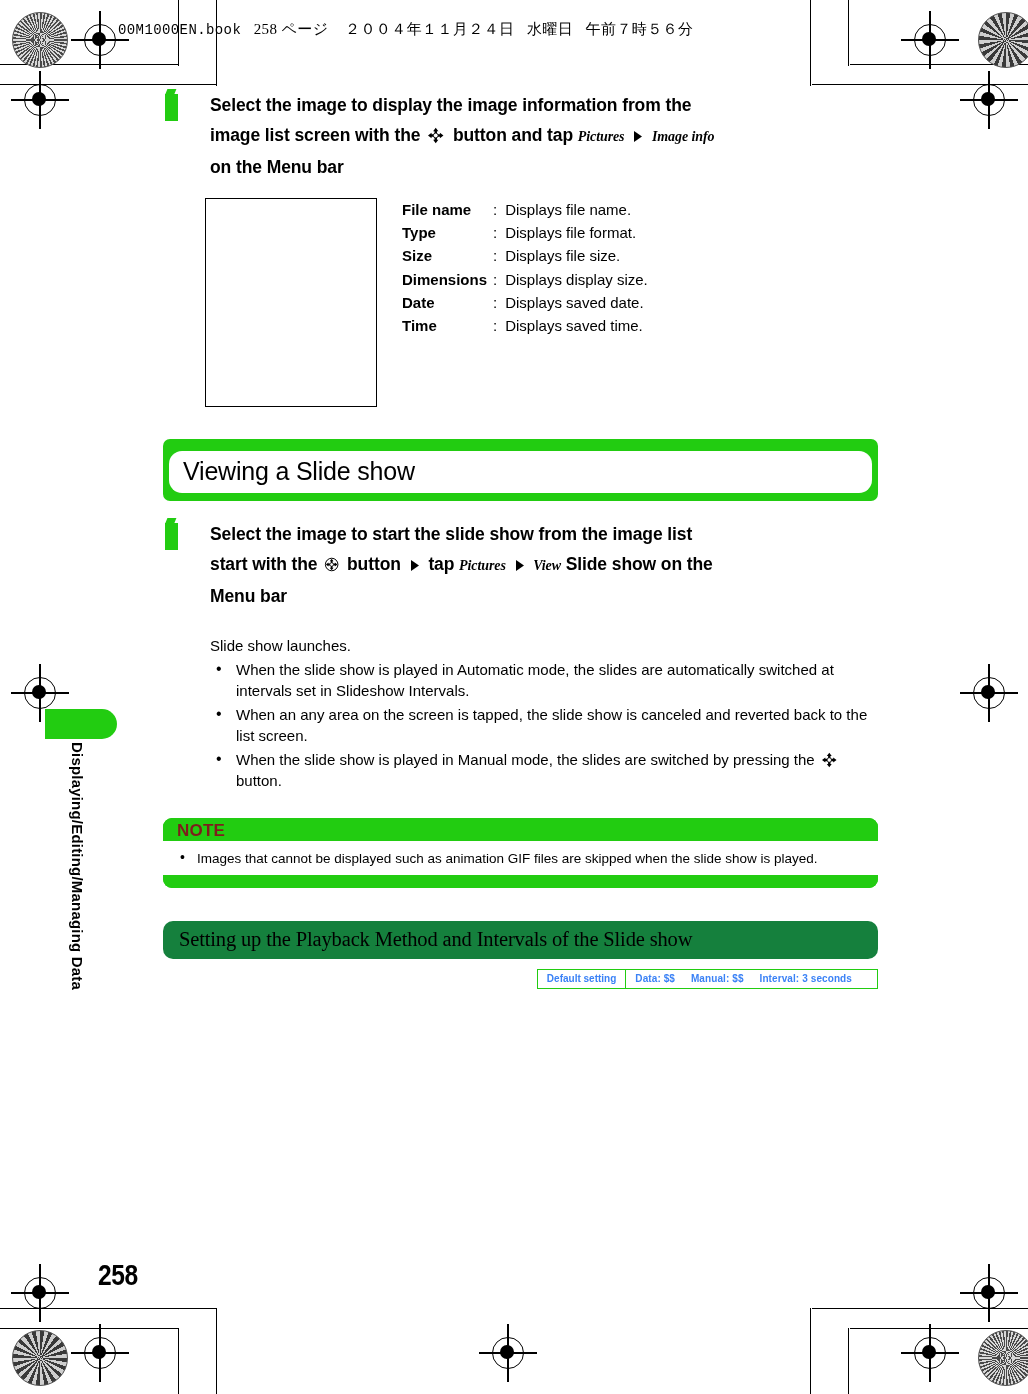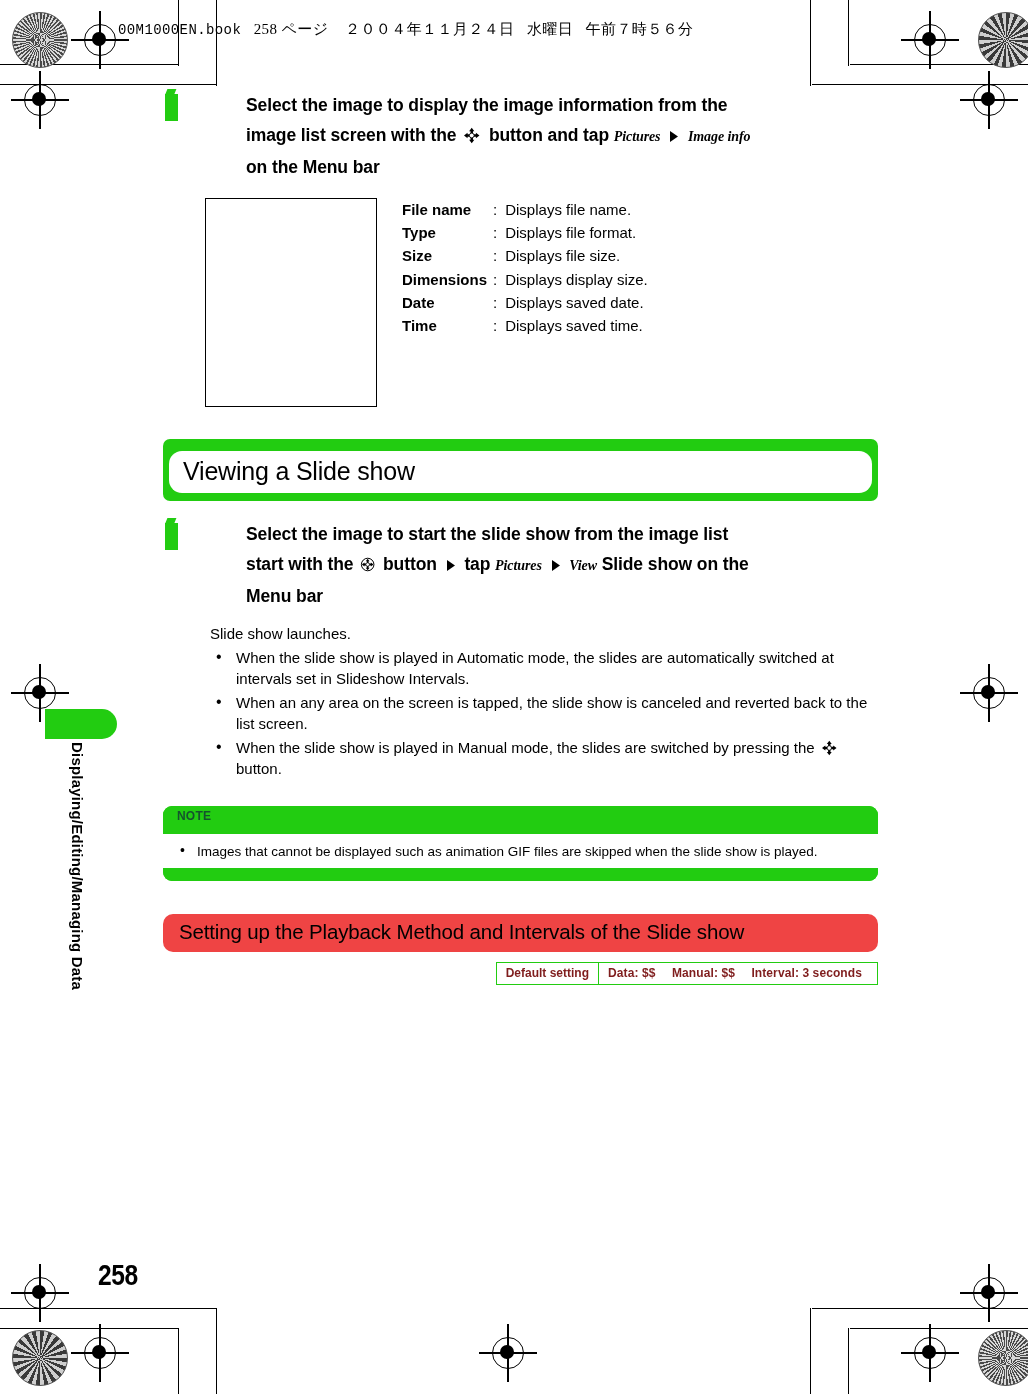--- a/index.html
+++ b/index.html
@@ -106,21 +106,20 @@
   .step-num::after {
     content: ""; position: absolute; left: 0; top: -5px;
     width: 9px; height: 6px; background: #22cc11;
     transform: skewX(-22deg); transform-origin: bottom left;
   }
   .step-head {
     font-size: 17.5px;
     font-weight: bold;
     line-height: 30px;
     letter-spacing: -0.1px;
-    margin-left: 36px;
   }
   .step-head .it {
     font-family: "Liberation Serif", serif;
     font-style: italic;
     font-weight: bold;
     font-size: 14px;
     text-align: right;
   }
 
   
@@ -198,59 +197,60 @@
 
   
   .note {
     margin-top: 26px;
     border-radius: 9px;
     overflow: hidden;
     background: #22cc11;
   }
   .note-title {
     background: #22cc11;
-    color: #14532d;
-    font-size: 12px;
+    color: #7f1d1d;
+    font-size: 17px;
     font-weight: bold;
-    padding: 3px 14px 11px 14px;
+    padding: 3px 14px 0 14px;
     letter-spacing: 0.2px;
   }
   .note-body {
     background: #ffffff;
     padding: 6px 12px 7px 12px;
   }
   .note-body ul.bul li { font-size: 13.5px; line-height: 19px; padding-left: 22px; }
   .note-body ul.bul li::before { left: 5px; font-size: 14px; }
   .note-foot { height: 13px; background: #22cc11; }
 
   
   .sub-head {
     margin-top: 33px;
-    background: #ef4444;
+    background: #15803d;
     border-radius: 10px;
     padding: 5px 16px 7px 16px;
+    font-family: Liberation Serif, serif;
   }
   .sub-head .t { font-size: 20.5px; line-height: 26px; letter-spacing: -0.15px; }
 
   
   .default-wrap { display: flex; justify-content: flex-end; margin-top: 10px; }
   .default-tbl {
     border-collapse: collapse;
-    color: #7f1d1d;
-    font-size: 12px;
+    color: #3b82f6;
+    font-size: 10px;
     font-weight: bold;
   }
   .default-tbl td {
     border: 1.3px solid #22cc11;
     padding: 3px 9px 4px 9px;
     white-space: nowrap;
   }
   .default-tbl td.vals { letter-spacing: 0.1px; }
   .default-tbl td.vals span { margin-right: 13px; }
-  .default-tbl td.vals span:last-child { margin-right: 6px; }
+  .default-tbl td.vals span:last-child { margin-right: 16px; }
 
   .sub-desc { margin-top: 12px; font-size: 15px; line-height: 21.5px; }
 </style>
 </head>
 <body>
 
 <div class="crop-layer">
 
   <div class="trim" style="left:0;  top:64px;  width:178px; height:1.4px;"></div>
   <div class="trim" style="left:178px; top:0;   width:1.4px; height:66px;"></div>
@@ -454,21 +454,21 @@
         <svg viewBox="0 0 12 13" width="12" height="13">
             <path d="M2 1 L10 6.5 L2 12 Z" fill="#000"></path>
           </svg>
       </span>
       <span class="it">View</span>
       <span>Slide show on the</span><br>
       <span>Menu bar</span>
     </div>
   </div>
 
-  <div style="margin-top:12px; padding-left:47px;">
+  <div style="margin-top:24px; padding-left:47px;">
     <div class="body-text">Slide show launches.</div>
     <ul class="bul">
       <li>
         <span>When the slide show is played in</span>
         <span class="it">Automatic</span>
         <span>mode, the slides are automatically switched at intervals set in</span>
         <span class="it">Slideshow Intervals</span><span>.</span>
       </li>
       <li>
         <span>When an any area on the screen is tapped, the slide show is canceled and reverted back to the list screen.</span>

